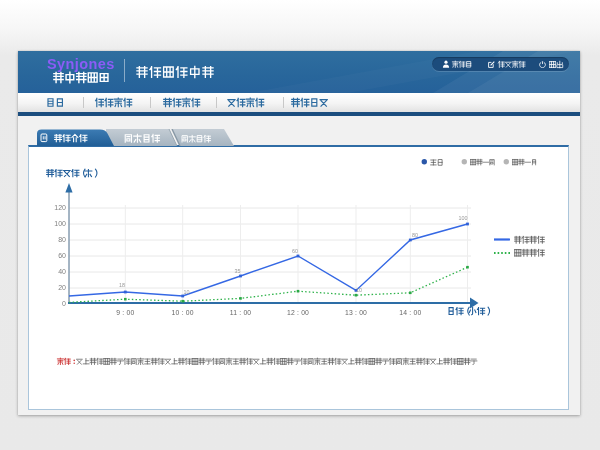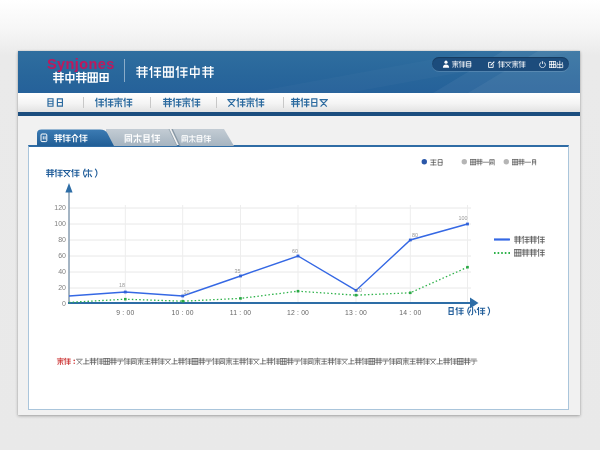--- a/index.html
+++ b/index.html
@@ -35,21 +35,21 @@
     </defs>
   </svg>
 <div class="abs" style="left:18px;top:51px;width:562px;height:364px;background:#f1f1f1;box-shadow:0 1px 3px rgba(0,0,0,.3),0 0 1px rgba(0,0,0,.18)"></div>
 <div class="abs" style="left:18px;top:51px;width:562px;height:42px;
 background:linear-gradient(#2f6e9f,#28669b 60%,#25619a)"></div>
 <svg class="abs" style="left:18px;top:51px" width="562" height="42">
 <polygon points="415,42 562,42 562,0 485,0" fill="rgba(255,255,255,0.05)"></polygon>
 <polygon points="450,42 562,42 562,0 520,0" fill="rgba(255,255,255,0.05)"></polygon>
 <polygon points="230,42 330,42 560,0 460,0" fill="rgba(255,255,255,0.025)"></polygon>
 </svg>
-<div class="abs" style="left:47px;top:55.5px;color:#be185d;font-size:14.5px;font-weight:bold;letter-spacing:.4px">Synjones</div>
+<div class="abs" style="left:47px;top:55.5px;color:#8b5cf6;font-size:14.5px;font-weight:bold;letter-spacing:.4px">Synjones</div>
 <svg style="position:absolute;left:53px;top:72px;overflow:visible;" width="57.0" height="11" stroke="#ffffff" fill="none" stroke-width="1.30" stroke-linecap="square" stroke-linejoin="miter">
     <use href="#gdense1" transform="translate(0.00,0) scale(1.100)"></use>
     <use href="#gzhong" transform="translate(11.40,0) scale(1.100)"></use>
     <use href="#gdense1" transform="translate(22.80,0) scale(1.100)"></use>
     <use href="#gdense2" transform="translate(34.20,0) scale(1.100)"></use>
     <use href="#gtian" transform="translate(45.60,0) scale(1.100)"></use>
   </svg>
 <div class="abs" style="left:123.5px;top:59px;width:1px;height:23px;background:rgba(255,255,255,.45)"></div>
 <svg style="position:absolute;left:136px;top:66px;overflow:visible;" width="79.2" height="12" stroke="#ffffff" fill="none" stroke-width="1.12" stroke-linecap="square" stroke-linejoin="miter">
     <use href="#gdense1" transform="translate(0.00,0) scale(1.200)"></use>

